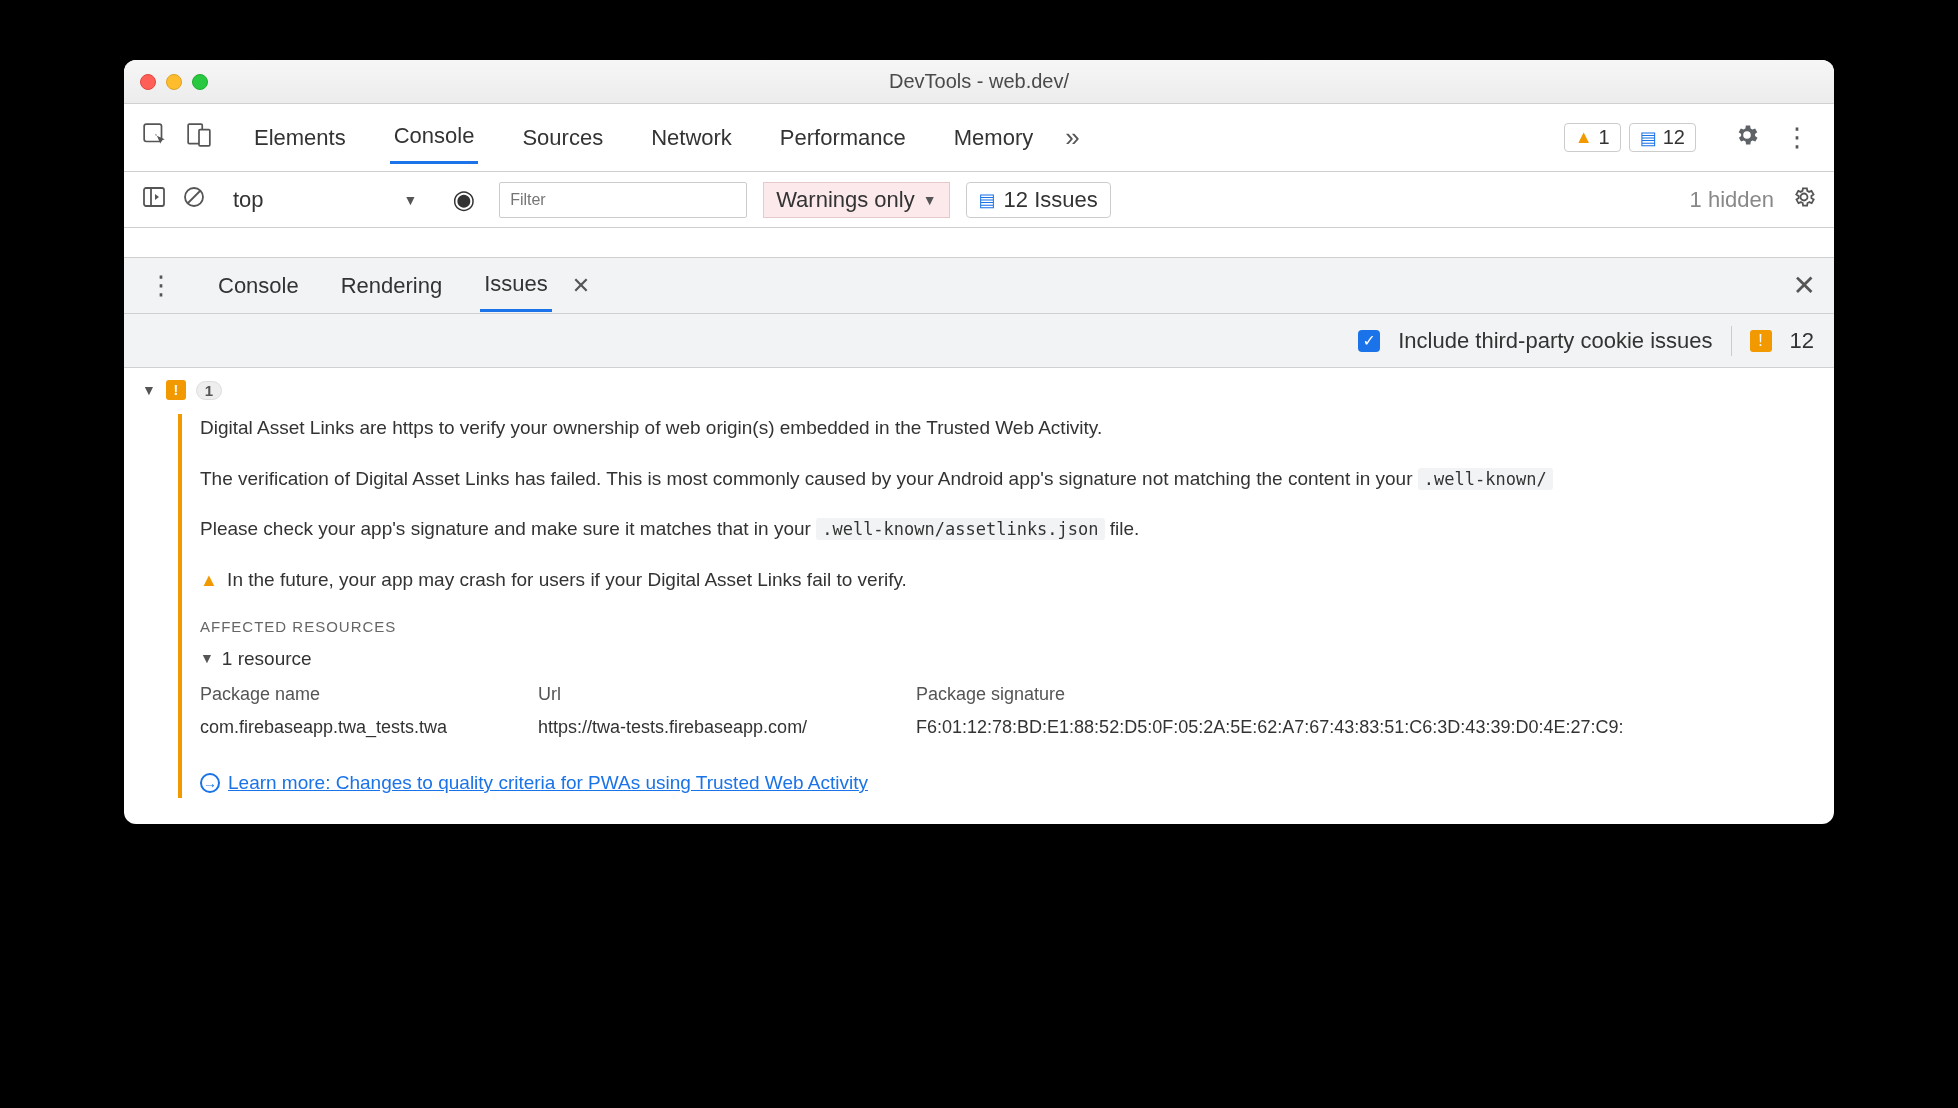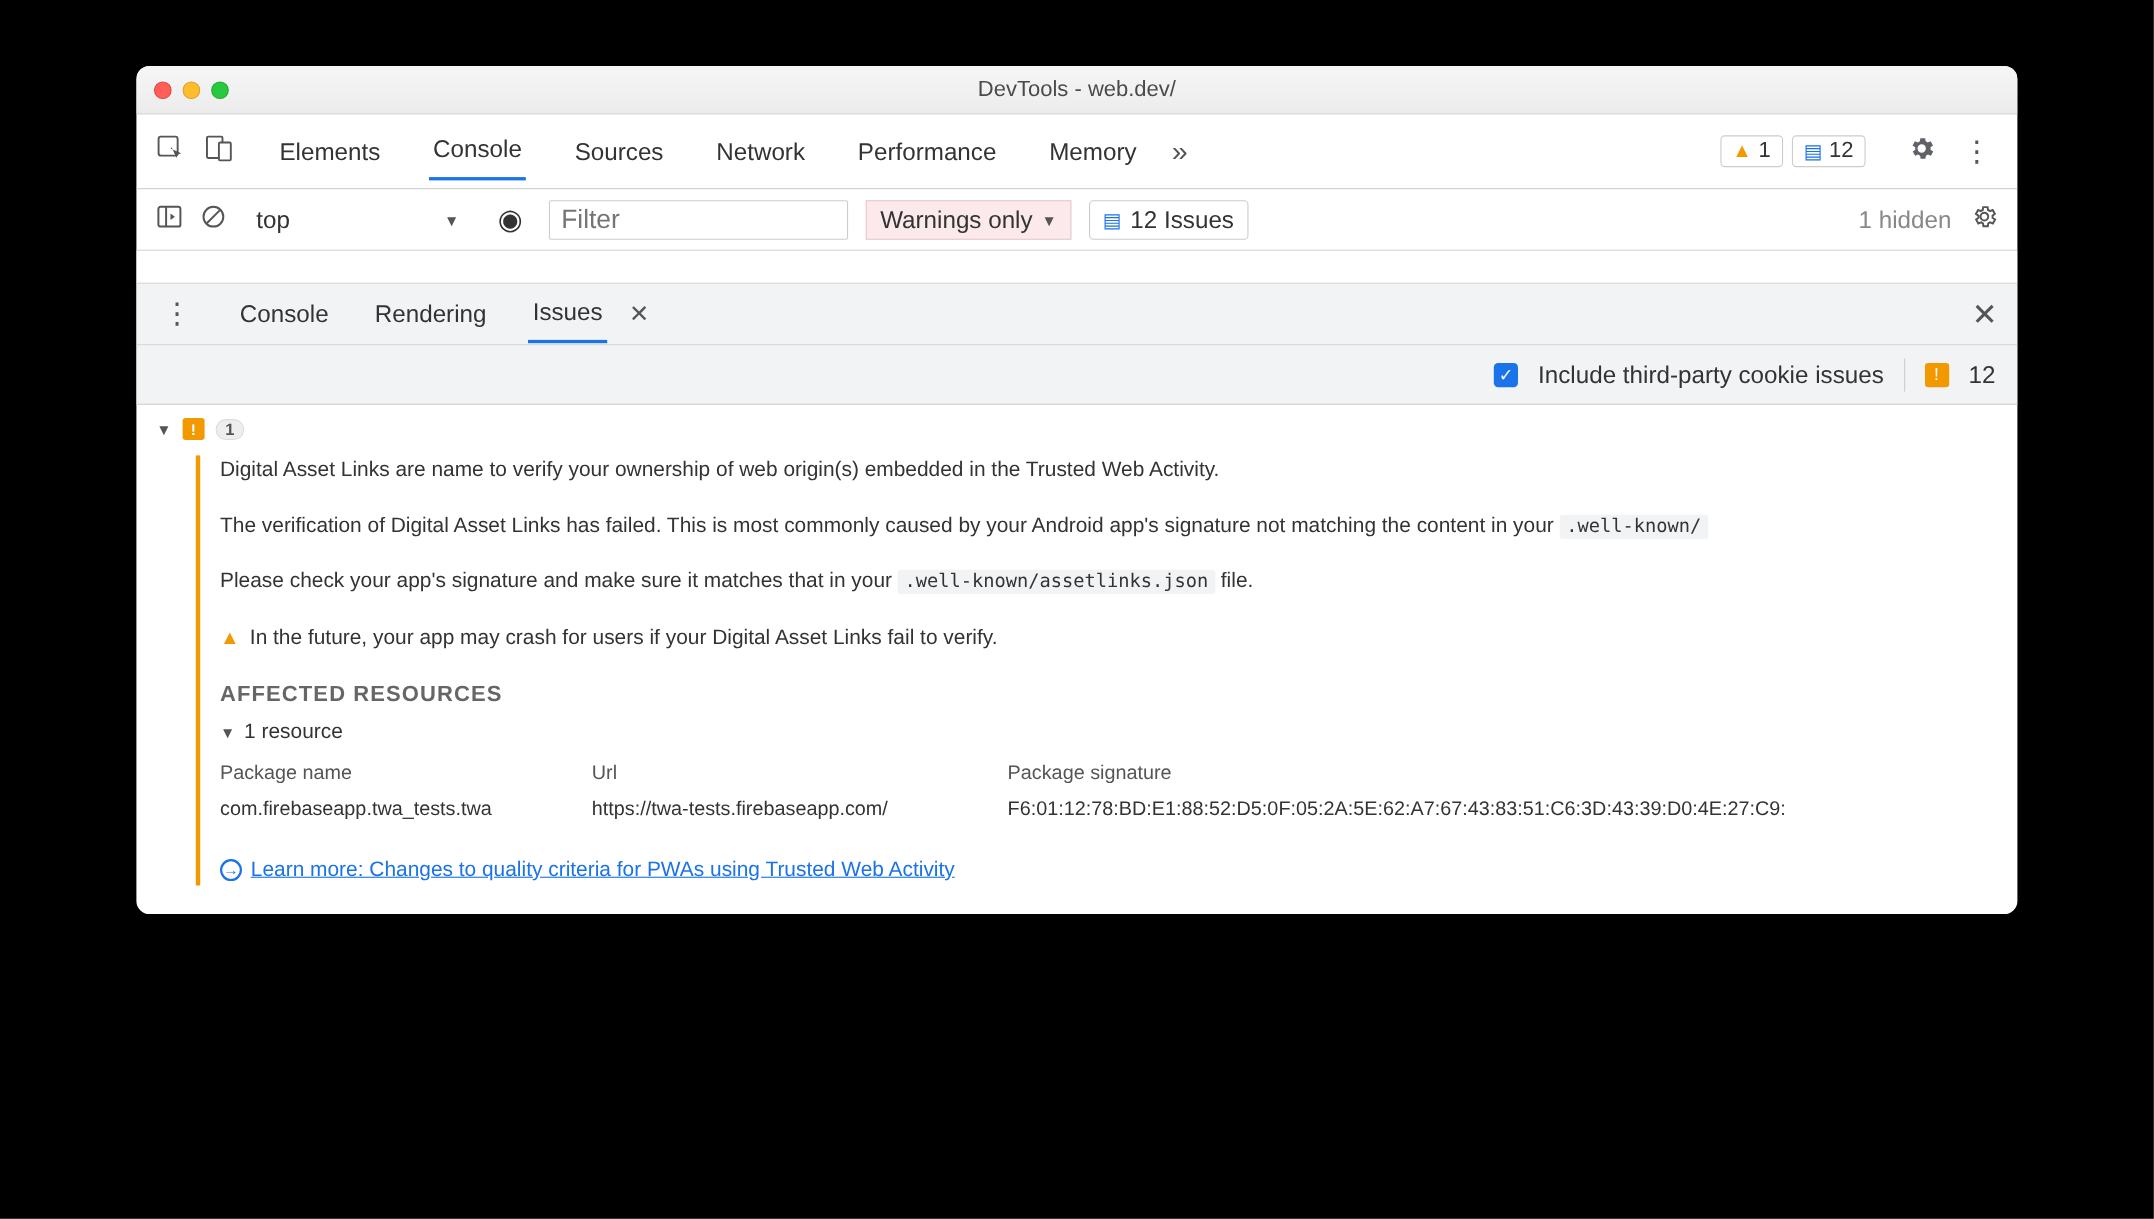--- a/index.html
+++ b/index.html
@@ -76,21 +76,21 @@
   .kebab{font-size:26px;color:#555;padding:0 6px}
   
   .filterbar{
     height:56px;border-bottom:1px solid #cfcfcf;display:flex;align-items:center;
     padding:0 18px;gap:16px;font-size:22px;color:#333;
   }
   .filterbar svg{width:24px;height:24px;stroke:#555;fill:none;stroke-width:1.8}
   .ctx-select{display:flex;align-items:center;gap:140px;border:1px solid transparent;padding:4px 10px;cursor:pointer}
   .ctx-caret{font-size:14px;color:#555}
   .eye{font-size:26px;color:#333;padding:0 8px}
-  .filter-input{border:1px solid #ccc;height:36px;width:272px;padding:0 10px;font-size:24px;color:#888;border-radius:2px}
+  .filter-input{border:1px solid #ccc;height:36px;width:248px;padding:0 10px;font-size:16px;color:#888;border-radius:2px}
   .level-select{background:#fbe9eb;border:1px solid #e6c9cd;padding:4px 12px;display:flex;align-items:center;gap:8px;font-size:22px;color:#333}
   .issues-btn{border:1px solid #ccc;border-radius:4px;padding:4px 12px;display:flex;align-items:center;gap:8px;font-size:22px;color:#333;background:#fff}
   .right-info{margin-left:auto;display:flex;align-items:center;gap:18px}
   .hidden-txt{color:#888;font-size:22px}
   
   .divider-space{height:30px;background:#fff;border-bottom:1px solid #cfcfcf}
   .drawerbar{
     height:56px;background:#f1f3f4;border-bottom:1px solid #d0d0d0;display:flex;align-items:center;
     padding:0 18px;gap:34px;font-size:22px;color:#333;
   }
@@ -107,21 +107,21 @@
   .issue-count-icon{background:#f29900;color:#fff;border-radius:3px;width:22px;height:22px;display:inline-flex;align-items:center;justify-content:center;font-size:16px}
   
   .issues-pane{padding:12px 18px 26px 18px;font-size:19px;color:#333;position:relative}
   .issue-hdr{display:flex;align-items:center;gap:10px;font-weight:600;font-size:20px;margin-bottom:14px}
   .tri{color:#555;font-size:14px;cursor:pointer}
   .sq-warn{background:#f29900;color:#fff;border-radius:3px;width:20px;height:20px;display:inline-flex;align-items:center;justify-content:center;font-size:14px}
   .pill{background:#eee;border:1px solid #ddd;border-radius:10px;padding:0 8px;font-size:15px;color:#555}
   .issue-body{margin-left:36px;border-left:4px solid #f29900;padding-left:18px;display:flex;flex-direction:column;gap:22px;line-height:1.5}
   .code{font-family:Menlo,Consolas,monospace;background:#f1f3f4;padding:1px 6px;border-radius:3px;font-size:17px}
   .inline-warn{color:#f29900;font-size:18px;margin-right:4px}
-  .section-hdr{letter-spacing:1px;color:#666;font-size:20px;text-transform:uppercase;font-weight:700}
+  .section-hdr{letter-spacing:1px;color:#666;font-size:15px;text-transform:uppercase;font-weight:400}
   .res-row{display:flex;align-items:center;gap:8px;margin-top:6px;font-size:19px}
   .res-table{margin-top:8px;font-size:18px;overflow:hidden}
   .res-table .hrow,.res-table .drow{display:flex;gap:28px}
   .res-table .col1{width:310px}
   .res-table .col2{width:350px}
   .res-table .col3{flex:1;white-space:nowrap}
   .hrow{color:#555;margin-bottom:6px}
   .learn{display:flex;align-items:center;gap:8px;margin-top:6px}
   .learn a{color:#1a73e8;text-decoration:underline}
   .circ-arrow{color:#1a73e8;border:2px solid #1a73e8;border-radius:50%;width:20px;height:20px;display:inline-flex;align-items:center;justify-content:center;font-size:14px}
@@ -241,21 +241,21 @@
   </div>
 
   <div class="issues-pane">
     <div class="issue-hdr">
       <span class="tri">▼</span>
       <span class="sq-warn">!</span>
       <span class="pill">1</span>
     </div>
 
     <div class="issue-body">
-      <div>Digital Asset Links are name to verify your ownership of web origin(s) embedded in the Trusted Web Activity.</div>
+      <div>Digital Asset Links are https to verify your ownership of web origin(s) embedded in the Trusted Web Activity.</div>
 
       <div>
         <span>The verification of Digital Asset Links has failed. This is most commonly caused by your Android app's signature not matching the content in your </span>
         <span class="code">.well-known/</span>
       </div>
 
       <div>
         <span>Please check your app's signature and make sure it matches that in your </span>
         <span class="code">.well-known/assetlinks.json</span>
         <span> file.</span>

